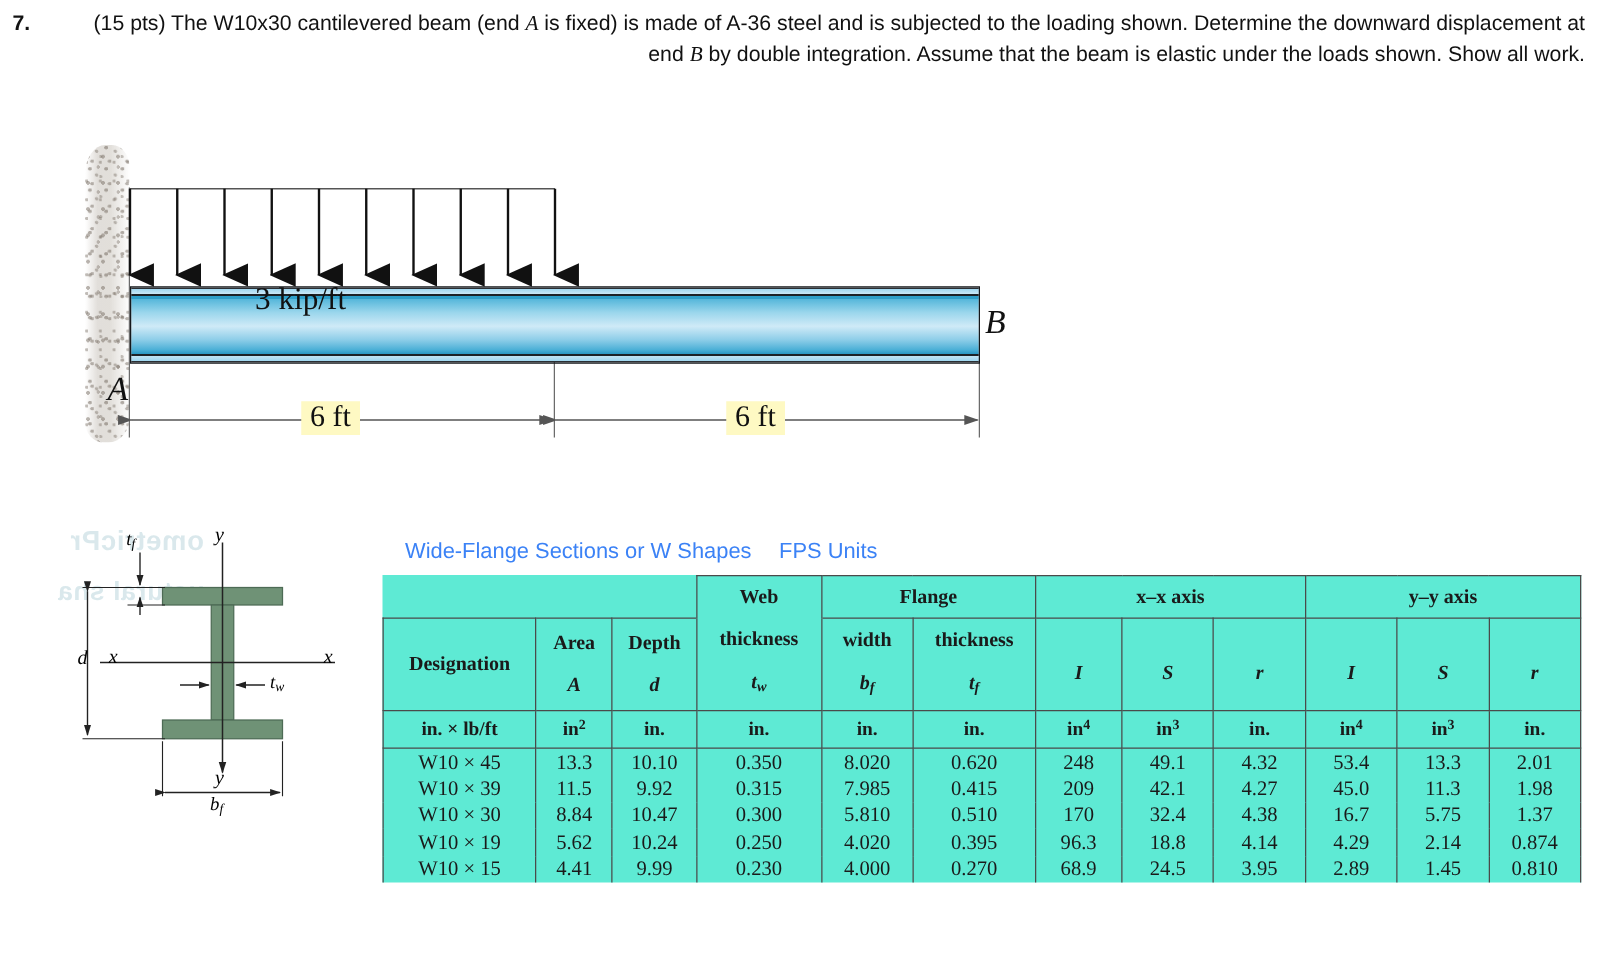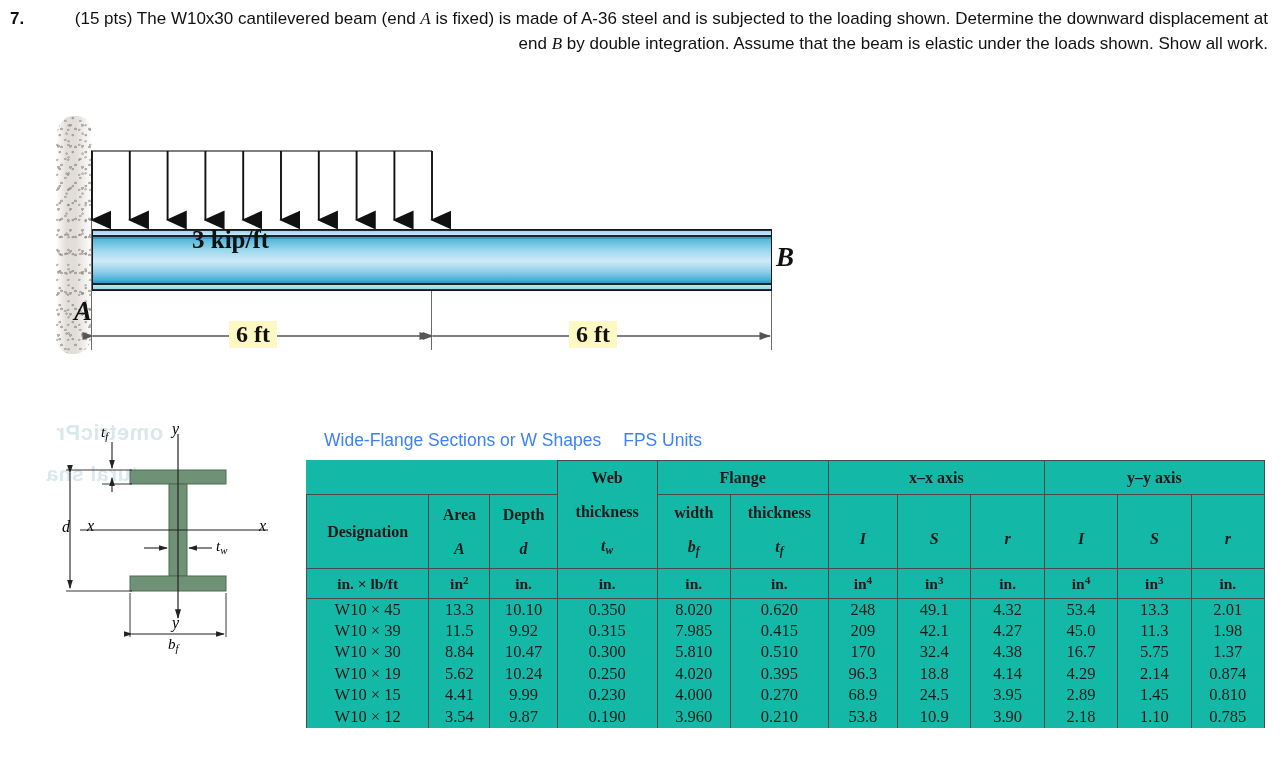--- a/index.html
+++ b/index.html
@@ -21,21 +21,21 @@
     font-size: 17px; font-weight: 700; color: #111;
   }
   #problem .ptext {
     margin-left: 56px; width: 1212px;
     font-size: 17px; line-height: 25px; color: #111;
     text-align: right;
   }
   .it { font-family: "Liberation Serif", serif; font-style: italic; font-size: 17px; }
 
   
-  #beam-figure { position: absolute; left: 4px; top: 108px; width: 880px; height: 265px; font-weight: bold; }
+  #beam-figure { position: absolute; left: 16px; top: 108px; width: 880px; height: 265px; }
 
   .wall {
     position: absolute; left: 52px; top: 8px; width: 36px; height: 238px;
     background:
       radial-gradient(circle at 30% 12%, rgba(120,110,100,.55) 0 1.3px, transparent 1.6px),
       radial-gradient(circle at 62% 26%, rgba(120,110,100,.45) 0 1.2px, transparent 1.5px),
       radial-gradient(circle at 20% 44%, rgba(120,110,100,.50) 0 1.4px, transparent 1.7px),
       radial-gradient(circle at 74% 58%, rgba(120,110,100,.42) 0 1.1px, transparent 1.4px),
       radial-gradient(circle at 40% 72%, rgba(120,110,100,.50) 0 1.3px, transparent 1.6px),
       radial-gradient(circle at 66% 88%, rgba(120,110,100,.40) 0 1.2px, transparent 1.5px),
@@ -100,21 +100,21 @@
   
   #wf-table-wrap { position: absolute; left: 306px; top: 430px; width: 962px; }
   #wf-title {
     font-size: 17.5px; font-weight: 400; color: #3b82f6;
     margin: 0 0 9px 18px; white-space: nowrap;
   }
   #wf-title .gap { display: inline-block; width: 22px; }
   table.wf {
     border-collapse: collapse; width: 959px;
     font-family: "Liberation Serif", serif;
-    color: #1a1a1a; background: #14b8a6;
+    color: #1a1a1a; background: #5eead4;
   }
   table.wf td, table.wf th {
     border: 1.1px solid #4a4a4a; text-align: center; padding: 0;
     font-weight: 700; font-size: 15.5px;
   }
   table.wf .grp { height: 34px; font-size: 16px; }
   table.wf .hd  { height: 74px; font-size: 16px; vertical-align: middle; line-height: 20px; }
   table.wf .units { height: 30px; font-size: 15.5px; }
   table.wf td.data, table.wf tr.datarow td {
     font-weight: 400; font-size: 16.5px; height: 21.5px;
@@ -391,31 +391,17 @@
             <td class="data">0.230</td>
             <td class="data">4.000</td>
             <td class="data">0.270</td>
             <td class="data">68.9</td>
             <td class="data">24.5</td>
             <td class="data">3.95</td>
             <td class="data">2.89</td>
             <td class="data">1.45</td>
             <td class="data">0.810</td>
           </tr>
-          <tr class="datarow">
-            <td class="data">W10 × 12</td>
-            <td class="data">3.54</td>
-            <td class="data">9.87</td>
-            <td class="data">0.190</td>
-            <td class="data">3.960</td>
-            <td class="data">0.210</td>
-            <td class="data">53.8</td>
-            <td class="data">10.9</td>
-            <td class="data">3.90</td>
-            <td class="data">2.18</td>
-            <td class="data">1.10</td>
-            <td class="data">0.785</td>
-          </tr>
         </tbody>
     </table>
   </div>
 
 </div>
 
 </body></html>

